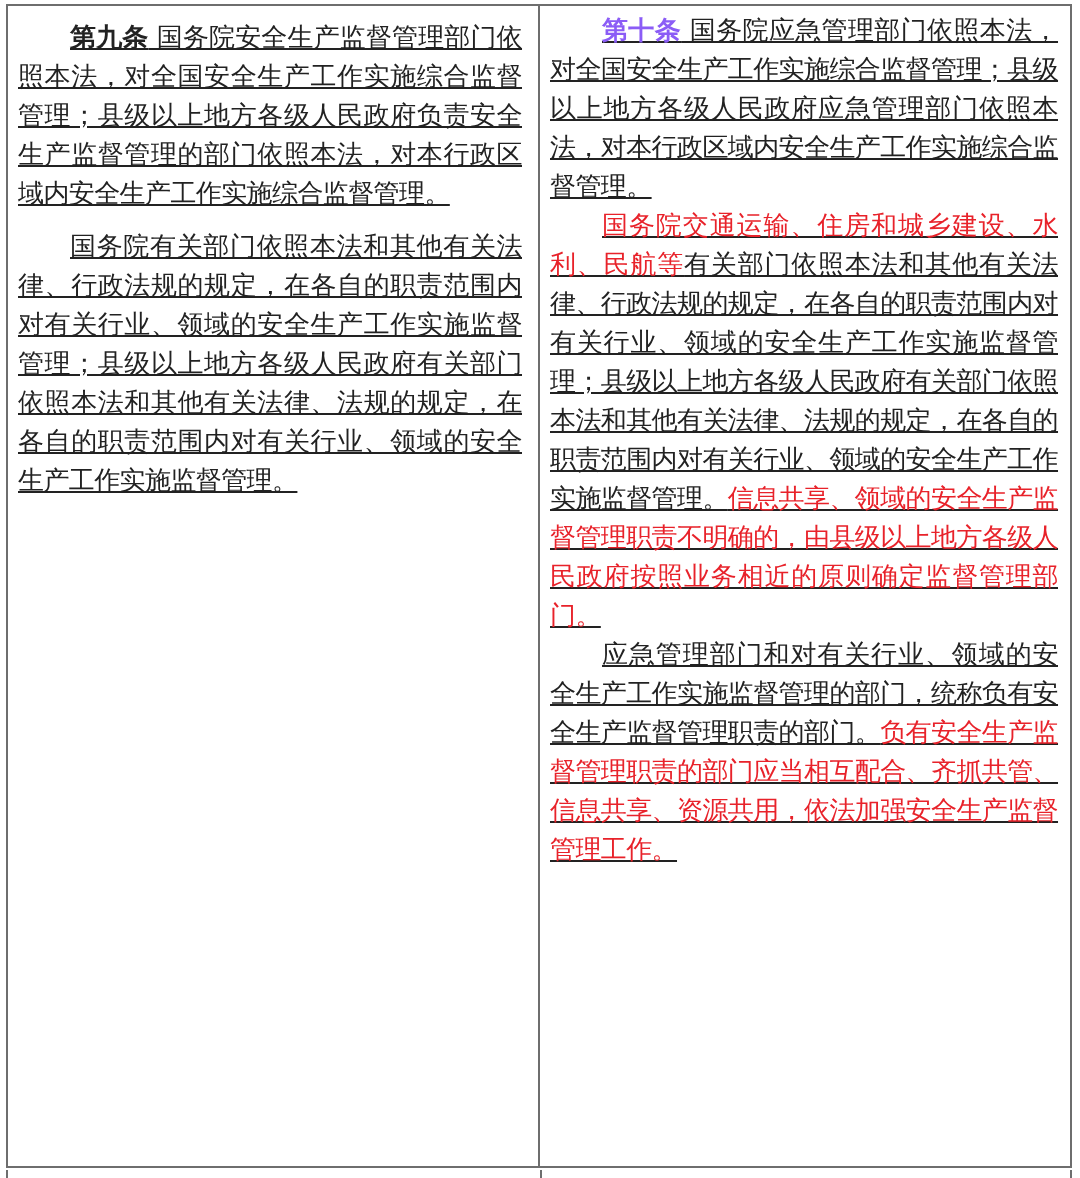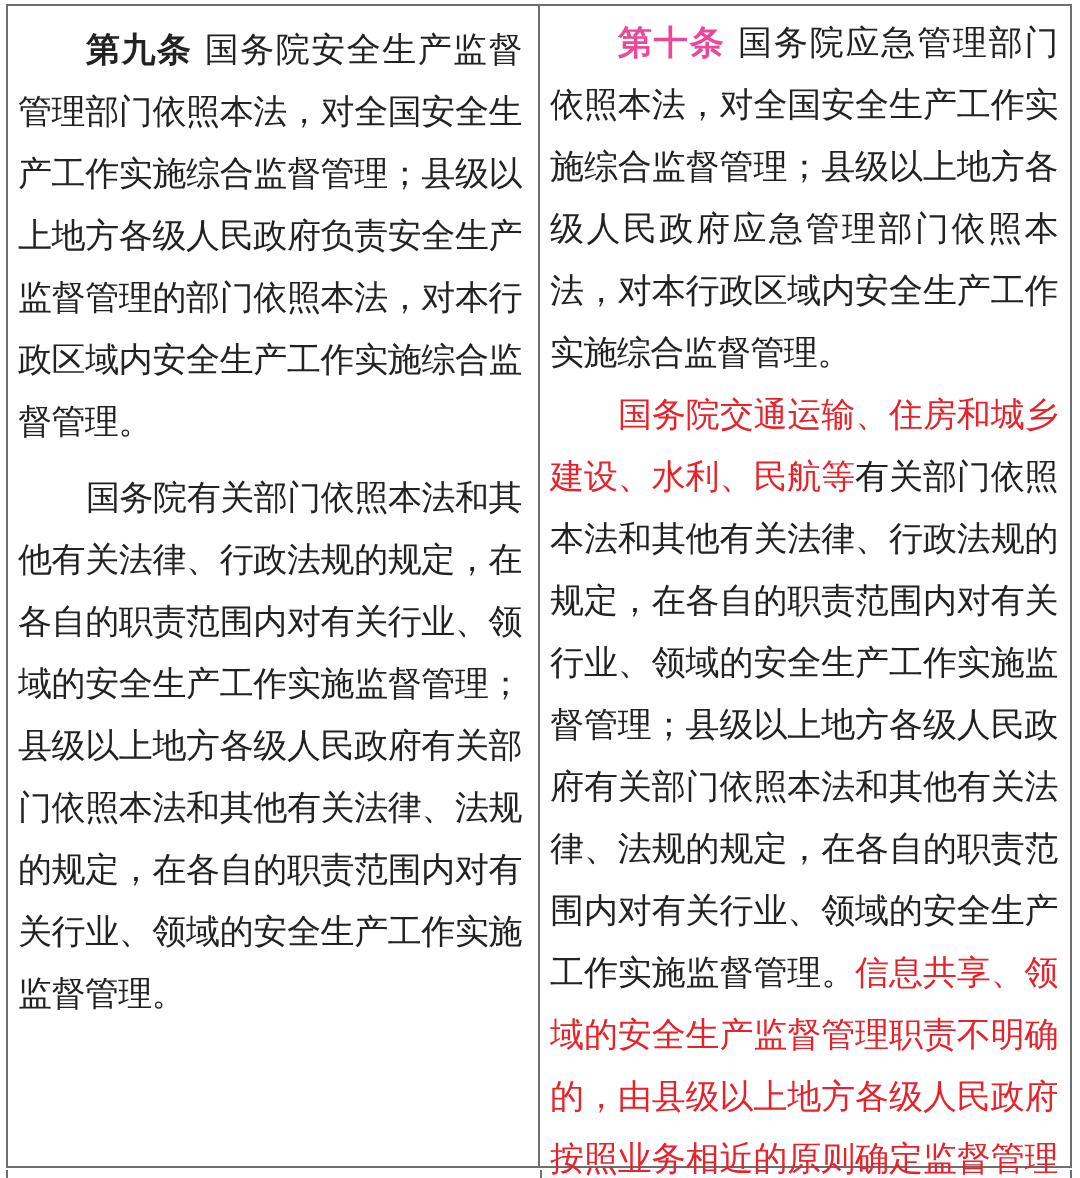--- a/index.html
+++ b/index.html
@@ -11,48 +11,50 @@
   .table {
     position: absolute; left: 6px; top: 4px;
     width: 1066px; height: 1164px;
     border: 2px solid #6e6e6e;
     display: flex;
     box-sizing: border-box;
   }
   .col {
     box-sizing: border-box;
     height: 100%;
-    font-size: 34px;
-    line-height: 62px;
+    font-size: 26px;
+    line-height: 39px;
     letter-spacing: -0.6px;
     word-break: break-all;
+    text-decoration: underline;
   }
   .col-left { width: 533px; padding: 12px 16px 0 10px; border-right: 2px solid #6e6e6e; }
   .col-right { width: 531px; padding: 5px 12px 0 10px; }
   .para { margin: 0; text-indent: 2em; text-align: justify; }
   .para + .para { margin-top: 14px; }
   .col-right .para + .para { margin-top: 0; }
   .bold { font-weight: bold; }
   .red { color: #e8222a; margin-top: 32px; }
-  .redbold { color: #ec4899; font-weight: bold; }
+  .redbold { color: #8b5cf6; font-weight: bold; }
   .bottom-rule {
     position: absolute; left: 6px; top: 1170px; width: 1066px; height: 8px;
     border-left: 2px solid #6e6e6e; border-right: 2px solid #6e6e6e;
     box-sizing: border-box;
   }
   .bottom-rule::after {
     content: ""; position: absolute; left: 532px; top: 0; width: 2px; height: 8px; background: #6e6e6e;
   }
 </style>
 </head>
 <body>
 
 <div class="table">
   <div class="col col-left">
     <p class="para"><span class="bold">第九条</span><span> 国务院安全生产监督管理部门依照本法，对全国安全生产工作实施综合监督管理；县级以上地方各级人民政府负责安全生产监督管理的部门依照本法，对本行政区域内安全生产工作实施综合监督管理。</span></p>
     <p class="para"><span>国务院有关部门依照本法和其他有关法律、行政法规的规定，在各自的职责范围内对有关行业、领域的安全生产工作实施监督管理；县级以上地方各级人民政府有关部门依照本法和其他有关法律、法规的规定，在各自的职责范围内对有关行业、领域的安全生产工作实施监督管理。</span></p>
   </div>
   <div class="col col-right">
     <p class="para"><span class="redbold">第十条</span><span> 国务院应急管理部门依照本法，对全国安全生产工作实施综合监督管理；县级以上地方各级人民政府应急管理部门依照本法，对本行政区域内安全生产工作实施综合监督管理。</span></p>
     <p class="para"><span class="red">国务院交通运输、住房和城乡建设、水利、民航等</span><span>有关部门依照本法和其他有关法律、行政法规的规定，在各自的职责范围内对有关行业、领域的安全生产工作实施监督管理；县级以上地方各级人民政府有关部门依照本法和其他有关法律、法规的规定，在各自的职责范围内对有关行业、领域的安全生产工作实施监督管理。</span><span class="red">信息共享、领域的安全生产监督管理职责不明确的，由县级以上地方各级人民政府按照业务相近的原则确定监督管理部门。</span></p>
+    <p class="para"><span>应急管理部门和对有关行业、领域的安全生产工作实施监督管理的部门，统称负有安全生产监督管理职责的部门。</span><span class="red">负有安全生产监督管理职责的部门应当相互配合、齐抓共管、信息共享、资源共用，依法加强安全生产监督管理工作。</span></p>
   </div>
 </div>
 <div class="bottom-rule"></div>
 
 </body></html>

